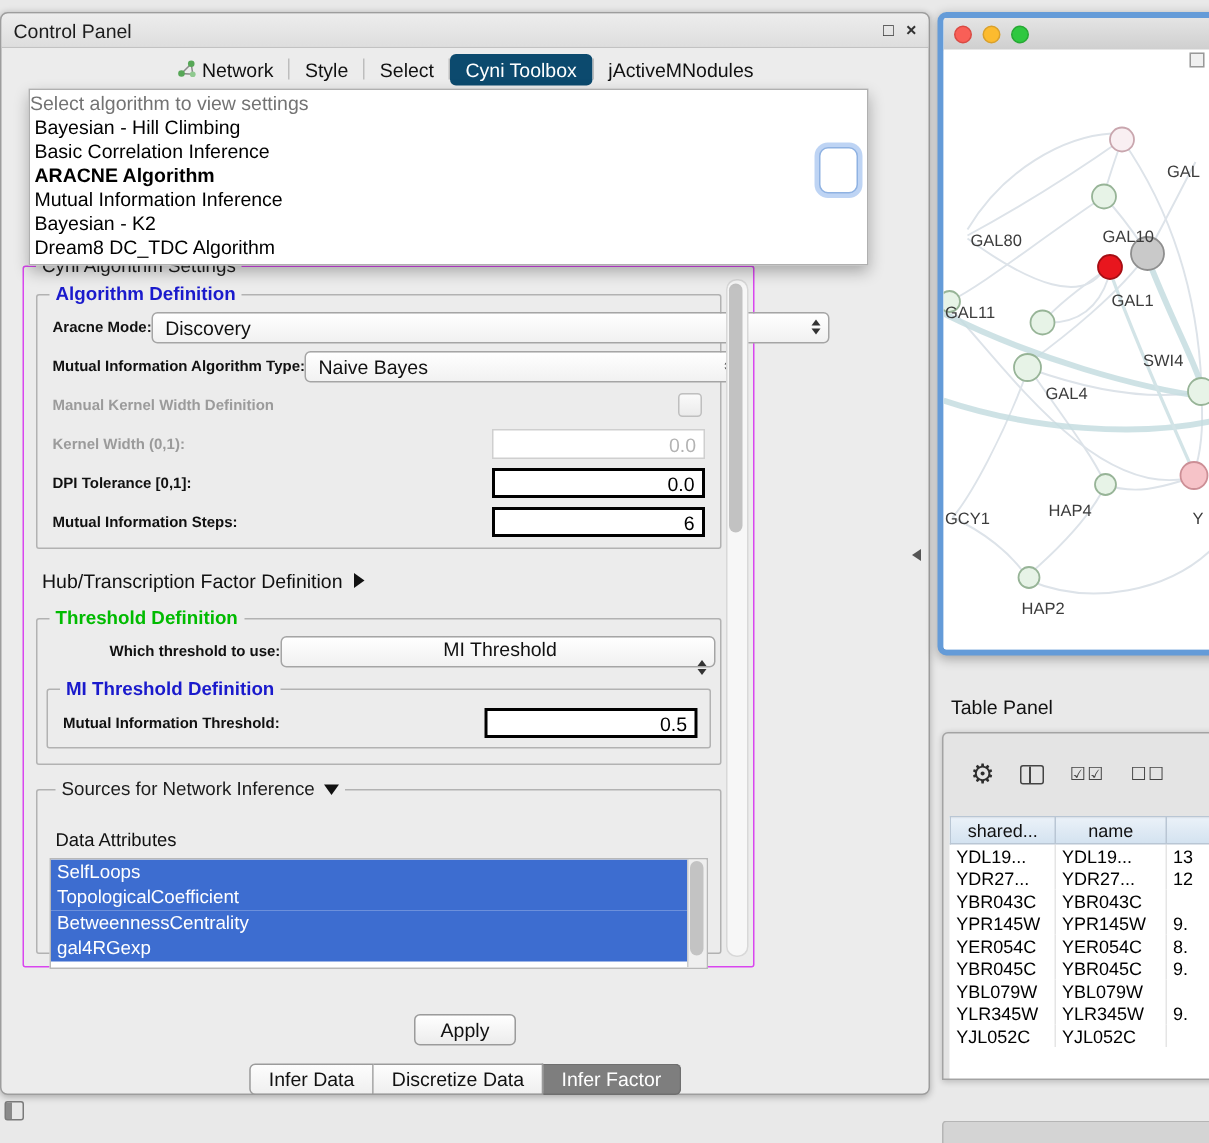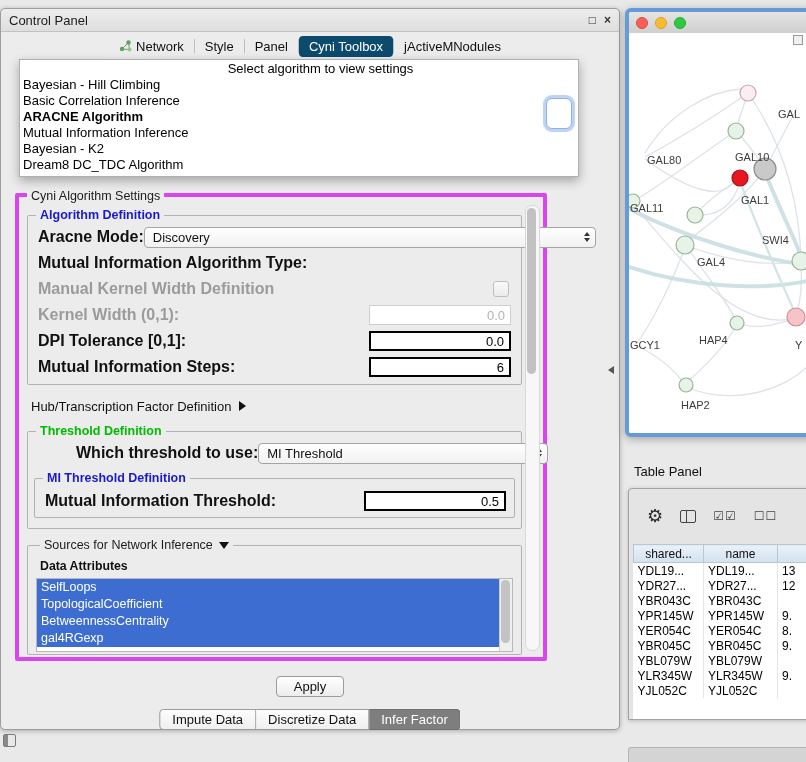--- a/index.html
+++ b/index.html
@@ -18,65 +18,65 @@
   .win-btns{margin-left:auto;display:flex;gap:8px;color:#333;font-size:12px;}
   .win-btns span{cursor:default;font-weight:bold;}
   .cp-tabs{height:28px;display:flex;align-items:center;justify-content:center;font-size:13px;}
   .tab{display:flex;align-items:center;gap:4px;padding:3px 10px;color:#111;border-radius:4px;}
   .tab.selected{background:#0c4a6e;color:#fff;}
   .tab-sep{width:1px;height:14px;background:#bdbdbd;}
   
   .dd-popup{position:absolute;left:18px;top:50px;width:560px;height:118px;z-index:60;
     background:#fff;border:1px solid #b0b0b0;box-shadow:0 4px 10px rgba(0,0,0,.3);
     font-size:13px;box-sizing:border-box;overflow:hidden;}
-  .dd-placeholder{height:17px;line-height:17px;text-align:center;color:#000000;padding-left:43px;}
+  .dd-placeholder{height:17px;line-height:17px;color:#737373;}
   .dd-item{height:16px;line-height:16px;padding-left:3px;color:#000;white-space:nowrap;}
   .dd-item.sel{font-weight:bold;}
   .stepper{position:absolute;right:6px;top:38px;width:24px;height:29px;background:#fff;
     border:1px solid #8fb2e2;border-radius:6px;box-shadow:0 0 0 3px rgba(110,160,230,.45);}
   
   .fieldset{position:relative;border:1px solid #b2b2b2;border-radius:2px;box-sizing:border-box;}
   .legend{position:absolute;top:-8px;left:8px;background:#ececec;padding:0 4px;
     font-size:12.5px;color:#1c1c1c;white-space:nowrap;}
   .legend.blue{color:#1a1acc;font-weight:bold;}
   .legend.green{color:#00bb00;font-weight:bold;}
-  .settings{position:absolute;left:14px;top:184px;width:532px;height:468px;
-    border:4px solid #d946ef;border-radius:2px;box-sizing:border-box;}
+  .settings{position:absolute;left:14px;top:168px;width:488px;height:468px;
+    border:1px solid #d946ef;border-radius:2px;box-sizing:border-box;}
   .settings-body{position:absolute;left:8px;right:21px;top:6px;bottom:4px;}
   .set-scroll{position:absolute;top:8px;bottom:6px;right:3px;width:13px;background:#f7f7f7;
     border:1px solid #d8d8d8;border-radius:7px;}
   .set-thumb{position:absolute;top:2px;left:1px;width:9px;height:166px;background:#c2c2c2;border-radius:5px;}
   .frow{display:flex;align-items:center;height:26px;}
-  .flabel{font-weight:bold;font-size:16px;color:#111;white-space:nowrap;flex-shrink:0;}
+  .flabel{font-weight:bold;font-size:10px;color:#111;white-space:nowrap;flex-shrink:0;}
   .flabel.disabled{color:#9b9b9b;}
   .combo{height:21px;background:linear-gradient(#ffffff,#f1f1f1);border:1px solid #a5a5a5;
     border-radius:4px;display:flex;align-items:center;padding:0 5px 0 8px;font-size:13px;
     box-sizing:border-box;flex-shrink:0;}
   .combo .arrows{margin-left:auto;display:flex;flex-direction:column;align-items:center;gap:2px;padding-left:8px;}
   .arr-up{width:0;height:0;border-left:3.5px solid transparent;border-right:3.5px solid transparent;border-bottom:4.5px solid #333;}
   .arr-dn{width:0;height:0;border-left:3.5px solid transparent;border-right:3.5px solid transparent;border-top:4.5px solid #333;}
   .w-full{width:452px;margin-left:auto;align-items:center;}
   .w-mid{width:292px;margin-left:auto;}
-  .w-which{width:290px;margin-left:auto;}
+  .w-which{width:290px;margin-left:auto;flex-direction:column;}
   input.tfield{box-sizing:border-box;width:142px;height:20px;margin-left:auto;border:1px solid #9a9a9a;
     font:13px "Liberation Sans",sans-serif;text-align:right;padding:0 5px;color:#000;background:#fff;}
   input.tfield.strong{border:2px solid #000;}
   input.tfield.disabled{border:1px solid #cfcfcf;color:#b3b3b3;}
   .checkbox{width:14px;height:14px;margin-left:auto;margin-right:2px;border:1px solid #bfbfbf;
     border-radius:3px;background:linear-gradient(#fafafa,#ebebeb);}
   .fs-algo{margin-top:12px;padding:8px 10px 4px 10px;}
   .hub-row{display:flex;align-items:center;gap:8px;margin:12px 2px 2px 4px;font-size:13px;height:18px;}
   .tri-right{width:0;height:0;border-top:5px solid transparent;border-bottom:5px solid transparent;border-left:7px solid #111;}
   .tri-down{width:0;height:0;border-left:5px solid transparent;border-right:5px solid transparent;border-top:7px solid #111;display:inline-block;margin-left:6px;vertical-align:middle;}
   .fs-thr{margin-top:16px;padding:8px 6px 10px 6px;}
   .which-row{display:flex;align-items:center;height:26px;padding-left:42px;}
   .fs-mi{margin:12px 0 0 0;padding:10px 8px 4px 10px;}
   .mi-row{display:flex;align-items:center;height:24px;}
   .fs-src{margin-top:16px;padding:10px 8px 6px 8px;height:110px;}
-  .attr-label{font-weight:bold;font-size:12.3px;margin:3px 0 5px 4px;}
+  .attr-label{font-weight:normal;font-size:12.3px;margin:16px 0 5px 4px;}
   .attr-list{position:relative;height:72px;background:#fff;border:1px solid #b8b8b8;overflow:hidden;}
   .list-item{height:17px;line-height:17px;padding-left:4px;font-size:12.5px;margin-right:12px;white-space:nowrap;}
   .list-item.selected{background:#3d6dd0;color:#fff;}
   .attr-scroll{position:absolute;right:0;top:0;bottom:0;width:12px;background:#efefef;border-left:1px solid #cccccc;}
   .attr-thumb{position:absolute;left:1px;top:1px;width:9px;height:63px;background:#c3c3c3;border-radius:5px;}
   .apply-btn{position:absolute;left:50%;transform:translateX(-50%);top:667px;width:68px;height:21px;
     background:linear-gradient(#ffffff,#ececec);border:1px solid #9b9b9b;border-radius:4px;
     display:flex;align-items:center;justify-content:center;font-size:13px;box-sizing:border-box;}
   .bottom-tabs{position:absolute;top:700px;left:50%;transform:translateX(-50%);display:flex;height:21px;font-size:13px;}
   .seg{display:flex;align-items:center;justify-content:center;padding:0 12px;white-space:nowrap;
@@ -140,21 +140,21 @@
         <path d="M3 9 L9.5 2.5 L10.5 9.5 Z" stroke="#8a8a8a" stroke-width="1" fill="none"></path>
         <circle cx="3" cy="9" r="2.2" fill="#57a757"></circle>
         <circle cx="9.5" cy="2.5" r="2.2" fill="#57a757"></circle>
         <circle cx="10.5" cy="9.5" r="1.9" fill="#8fc98f"></circle>
       </svg>
       <span>Network</span>
     </span>
     <span class="tab-sep"></span>
     <span class="tab">Style</span>
     <span class="tab-sep"></span>
-    <span class="tab">Panel</span>
+    <span class="tab">Select</span>
     <span class="tab-sep"></span>
     <span class="tab selected">Cyni Toolbox</span>
     <span class="tab-sep"></span>
     <span class="tab">jActiveMNodules</span>
   </div>
 
   <div class="settings">
     <span class="legend">Cyni Algorithm Settings</span>
     <div class="settings-body">
 
@@ -165,20 +165,27 @@
           <span class="combo w-full">
             <span>Discovery</span>
             <span class="arrows">
                 <span class="arr-up"></span>
                 <span class="arr-dn"></span>
               </span>
           </span>
         </div>
         <div class="frow">
           <span class="flabel">Mutual Information Algorithm Type:</span>
+          <span class="combo w-mid">
+            <span>Naive Bayes</span>
+            <span class="arrows">
+                <span class="arr-up"></span>
+                <span class="arr-dn"></span>
+              </span>
+          </span>
         </div>
         <div class="frow">
           <span class="flabel disabled">Manual Kernel Width Definition</span>
           <span class="checkbox"></span>
         </div>
         <div class="frow">
           <span class="flabel disabled">Kernel Width (0,1):</span>
           <input class="tfield disabled" readonly="" value="0.0" style="">
         </div>
         <div class="frow">
@@ -235,21 +242,21 @@
 
     </div>
     <div class="set-scroll">
       <div class="set-thumb"></div>
     </div>
   </div>
 
   <div class="apply-btn">Apply</div>
 
   <div class="bottom-tabs">
-    <span class="seg">Impute Data</span>
+    <span class="seg">Infer Data</span>
     <span class="seg">Discretize Data</span>
     <span class="seg active">Infer Factor</span>
   </div>
 
   <div class="dd-popup">
     <div class="dd-placeholder">Select algorithm to view settings</div>
     <div>
         <div class="dd-item">Bayesian - Hill Climbing</div>
         <div class="dd-item">Basic Correlation Inference</div>
         <div class="dd-item sel">ARACNE Algorithm</div>

